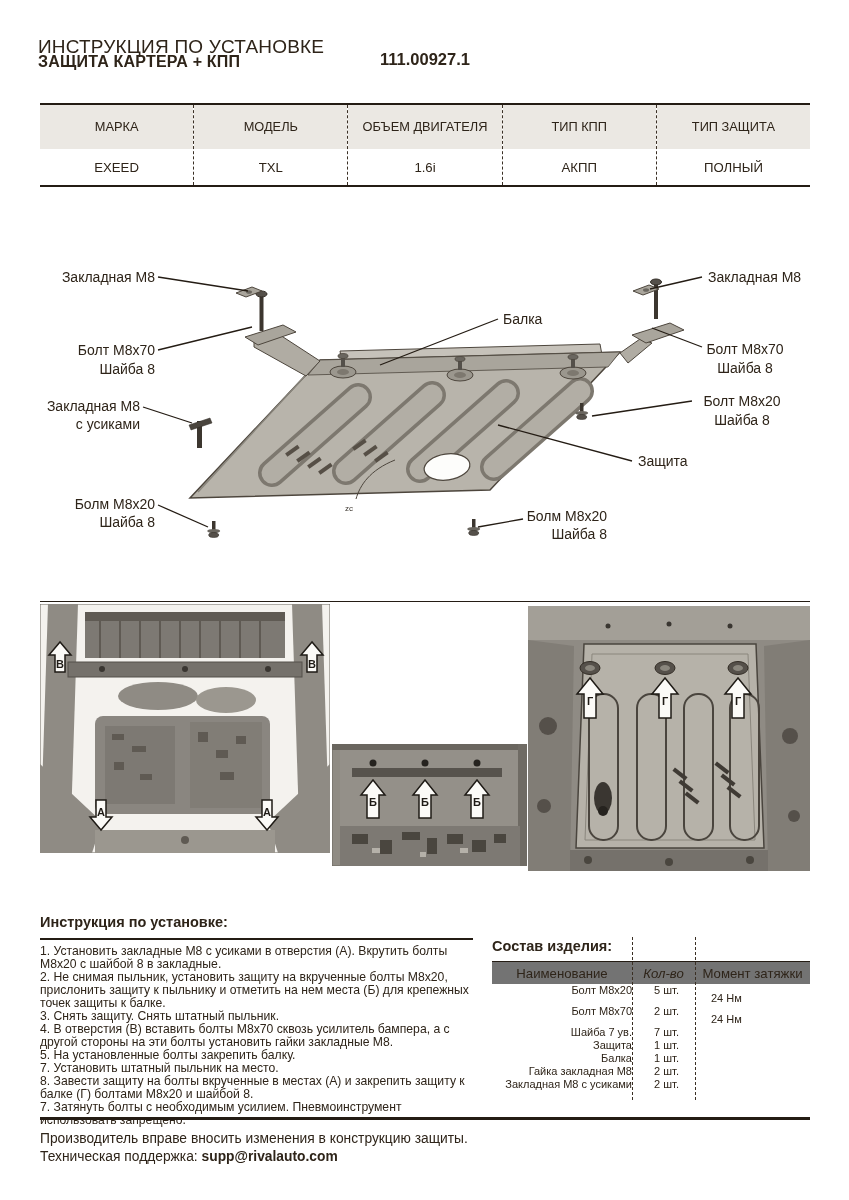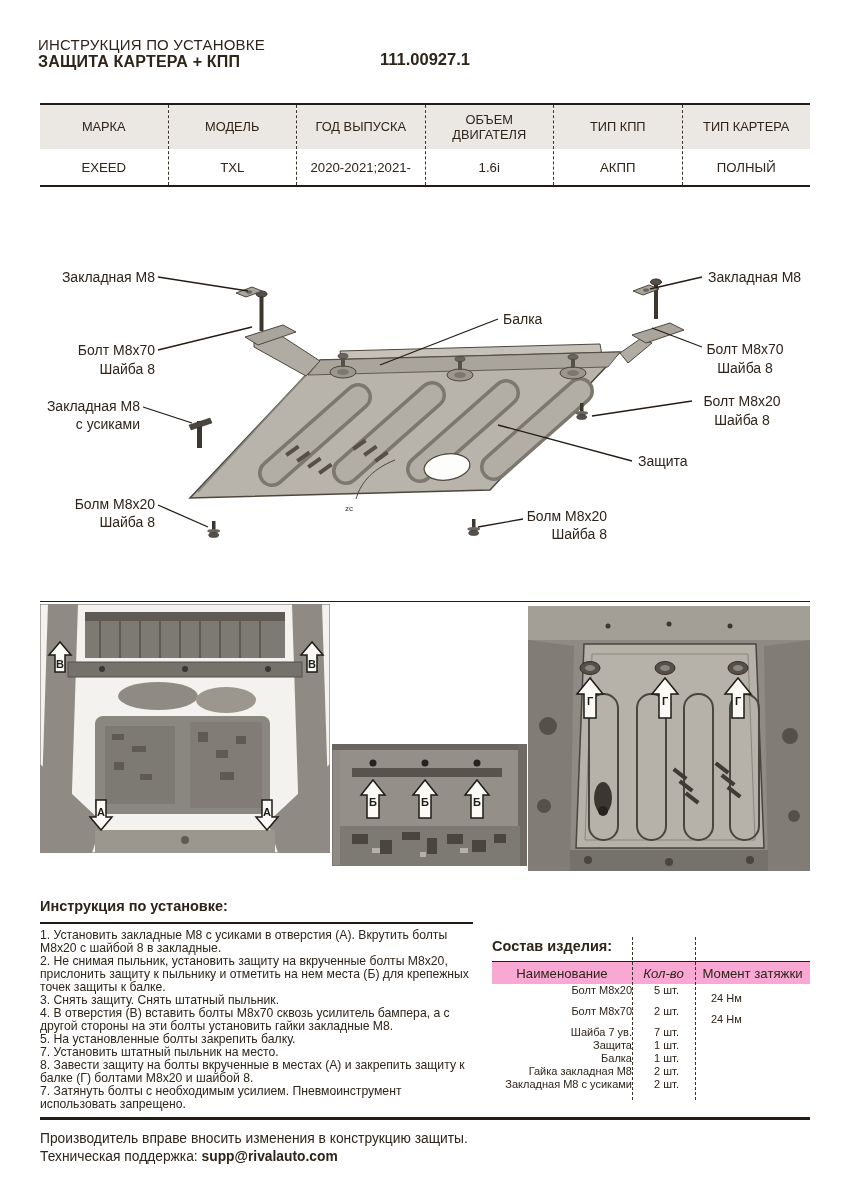--- a/index.html
+++ b/index.html
@@ -1,50 +1,50 @@
 <!DOCTYPE html>
 <html><head>
 <meta charset="utf-8">
 <style>
   html,body{margin:0;padding:0;}
   body{width:849px;height:1200px;background:#ffffff;font-family:"Liberation Sans",sans-serif;color:#2e2419;position:relative;overflow:hidden;}
   .abs{position:absolute;}
 
   
-  .title1{left:38px;top:36px;font-size:15px;letter-spacing:.2px;}
+  .title1{left:38px;top:36px;font-size:19px;letter-spacing:.2px;}
   .title2{left:38px;top:53px;font-size:16px;font-weight:bold;letter-spacing:.2px;}
   .partnum{left:380px;top:50px;font-size:16.5px;font-weight:bold;}
 
   
   .spec{left:40px;top:103px;width:770px;height:80px;border-top:2.5px solid #241c14;border-bottom:2.5px solid #241c14;display:flex;}
   .spec-col{flex:1 1 0;display:flex;flex-direction:column;border-right:1.5px dashed #3a2f24;}
   .spec-col:last-child{border-right:none;}
   .spec-h{height:44px;background:#ebe8e3;display:flex;align-items:center;justify-content:center;text-align:center;font-size:12.8px;line-height:1.2;padding:0 10px;}
   .spec-v{flex:1;display:flex;align-items:center;justify-content:center;font-size:13.2px;}
 
   
   .photoline{left:40px;top:601px;width:770px;border-top:1.5px solid #241c14;}
   svg text{font-family:"Liberation Sans",sans-serif;}
   .dlabel{font-size:14px;fill:#2e2419;}
   .small-mark{font-size:8px;fill:#3c362f;}
   .arrow-letter{font-size:11px;font-weight:bold;fill:#1f1b16;}
 
   
   .instr{left:40px;top:898px;width:433px;}
-  .instr-h{font-size:14.5px;font-weight:bold;margin:0 0 8px 0;}
+  .instr-h{font-size:14.5px;font-weight:bold;margin:16px 0 8px 0;}
   .instr-rule{border-top:2px solid #241c14;margin:0 0 5px 0;}
   .step{font-size:12.2px;line-height:13px;}
 
   .bottom-rule{left:40px;top:1117px;width:770px;border-top:3px solid #241c14;}
 
   
   .parts{left:492px;top:938px;width:318px;}
   .parts-h{font-size:14.5px;font-weight:bold;margin:0 0 7px 0;}
   .parts-line{border-top:1.5px solid #241c14;}
-  .parts-head{display:flex;background:#f9a8d4;height:22px;align-items:center;font-size:13.2px;}
+  .parts-head{display:flex;background:#737373;height:22px;align-items:center;font-size:13.2px;}
   .ph1{width:140px;text-align:center;}
   .ph2{width:63px;text-align:center;font-style:italic;}
   .ph3{flex:1;text-align:center;}
   .prow{display:flex;font-size:11px;line-height:13px;}
   .pc1{width:140px;text-align:right;padding-right:3px;}
   .pc2{width:63px;text-align:center;}
   .pc3{flex:1;text-align:left;padding-left:13px;margin-top:8px;}
   .dash-v{position:absolute;border-left:1.5px dashed #3a2f24;width:0;}
 
   
@@ -62,33 +62,29 @@
 <div class="abs spec">
   <div class="spec-col">
     <div class="spec-h">МАРКА</div>
     <div class="spec-v">EXEED</div>
   </div>
   <div class="spec-col">
     <div class="spec-h">МОДЕЛЬ</div>
     <div class="spec-v">TXL</div>
   </div>
   <div class="spec-col">
-    <div class="spec-h">ГОД ВЫПУСКА</div>
-    <div class="spec-v">2020-2021;2021-</div>
-  </div>
-  <div class="spec-col">
     <div class="spec-h">ОБЪЕМ ДВИГАТЕЛЯ</div>
     <div class="spec-v">1.6i</div>
   </div>
   <div class="spec-col">
     <div class="spec-h">ТИП КПП</div>
     <div class="spec-v">АКПП</div>
   </div>
   <div class="spec-col">
-    <div class="spec-h">ТИП КАРТЕРА</div>
+    <div class="spec-h">ТИП ЗАЩИТА</div>
     <div class="spec-v">ПОЛНЫЙ</div>
   </div>
 </div>
 
 <svg class="abs" style="left:40px;top:255px;" width="770" height="320" viewBox="0 0 770 320">
 
   <g>
     <polygon points="300,96 560,89 562,100 302,107" fill="#c6c2ba" stroke="#4d463d" stroke-width="1"></polygon>
     <polygon points="280,105 580,97 450,235 150,243" fill="#b8b4ab" stroke="#4d463d" stroke-width="1.5"></polygon>
     <polygon points="280,105 580,97 568,112 268,120" fill="#a9a59c" stroke="#4d463d" stroke-width="0.8"></polygon>

